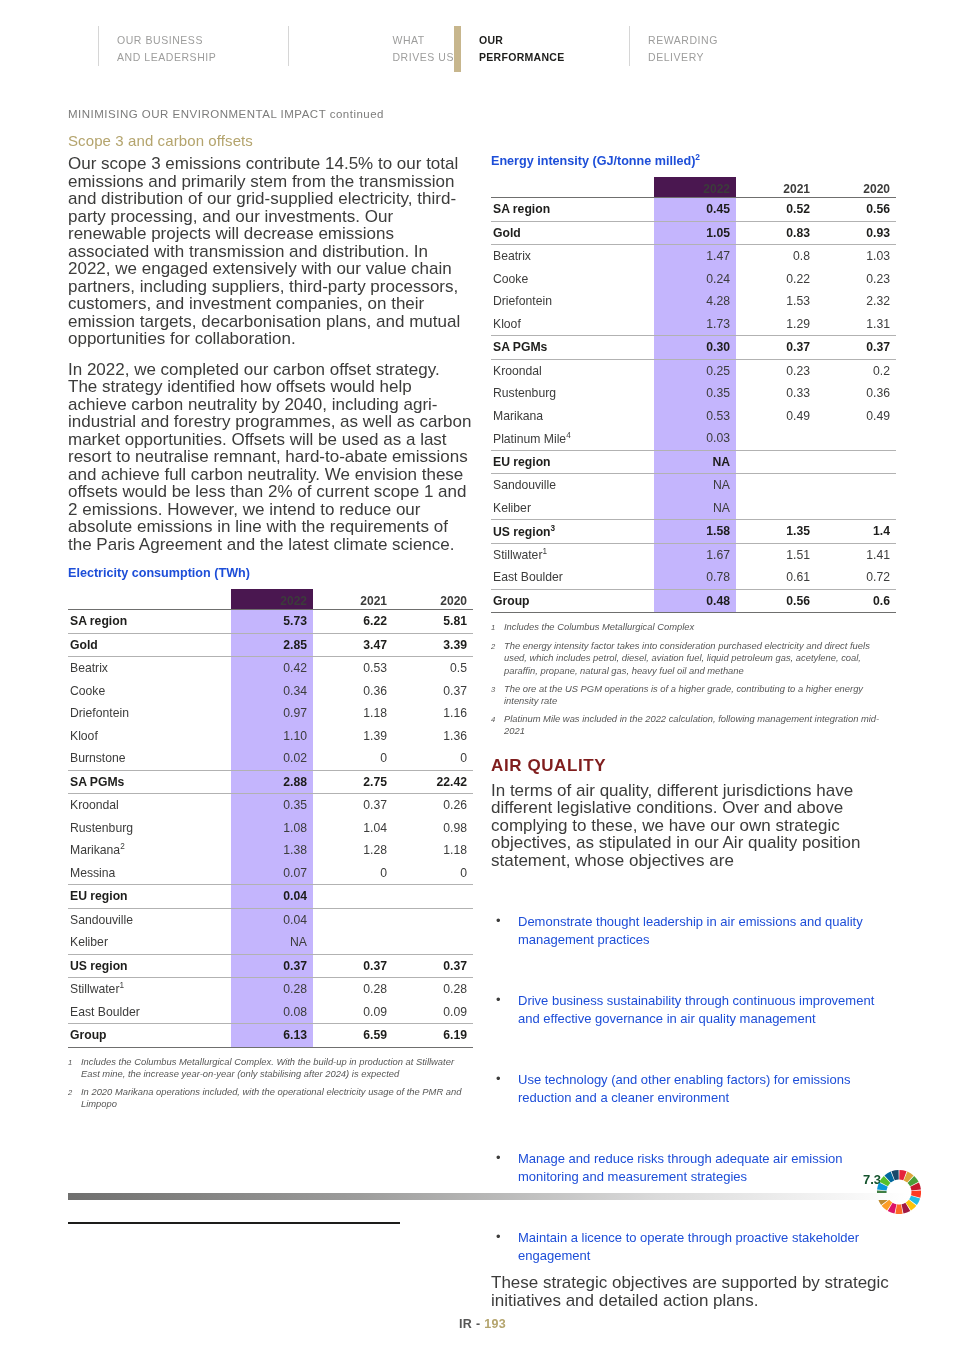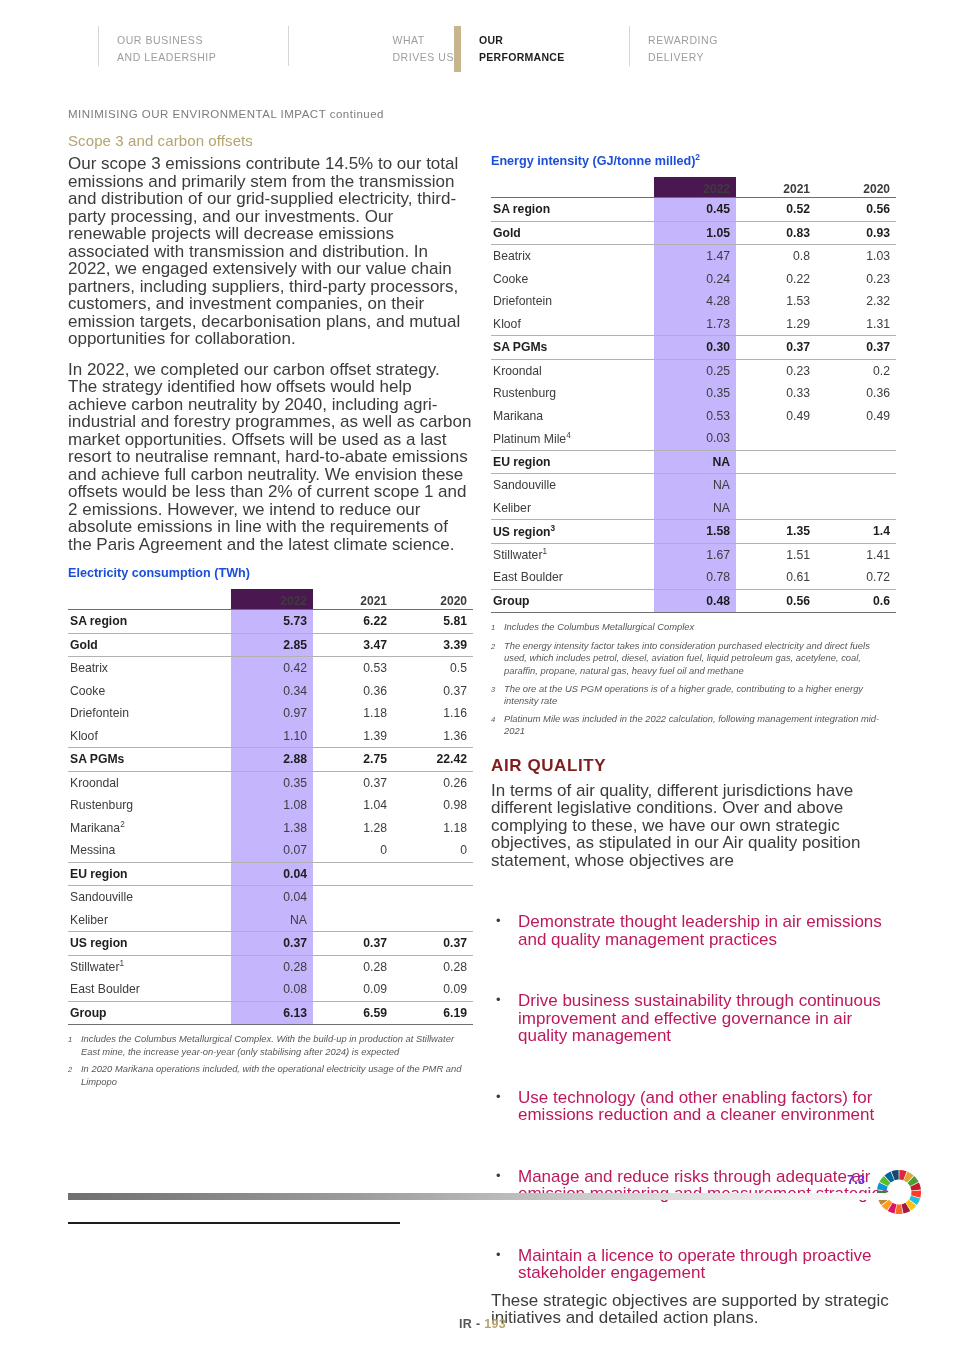--- a/index.html
+++ b/index.html
@@ -101,26 +101,26 @@
     line-height: 17.5px;
     margin: 0 0 13px 0;
     color: #3c3c3b;
   }
   ul.bullets {
     margin: 4px 0 10px 0;
     padding: 0;
     list-style: none;
   }
   ul.bullets li {
-    font-size: 17px;
+    font-size: 13px;
     line-height: 17.5px;
     margin-bottom: 10px;
     padding-left: 27px;
     position: relative;
-    color: #be185d;
+    color: #1d4ed8;
     margin-top: 44px;
   }
   ul.bullets li:before {
     content: "\2022";
     position: absolute;
     left: 5px; top: -1px;
     font-size: 13px;
     color: #3c3c3b;
   }
 
@@ -197,24 +197,24 @@
     flex: 0 0 13px;
     font-size: 7.6px;
     padding-top: 1px;
     text-align: left;
   }
   .fn-txt { flex: 1; }
 
   
   .chapter-num {
     position: absolute;
-    right: 100px; top: 1172px;
+    right: 84px; top: 1172px;
     font-size: 13px;
     font-weight: bold;
-    color: #6d28d9;
+    color: #14532d;
   }
   .sdg-wheel {
     position: absolute;
     right: 42px; top: 1168px;
     width: 48px; height: 48px;
   }
   .grad-bar {
     position: absolute;
     left: 68px; top: 1193px;
     width: 840px; height: 7px;
@@ -316,20 +316,26 @@
           <td class="hl">0.97</td>
           <td class="plain">1.18</td>
           <td class="plain">1.16</td>
         </tr>
         <tr class="">
           <td class="nm">Kloof</td>
           <td class="hl">1.10</td>
           <td class="plain">1.39</td>
           <td class="plain">1.36</td>
         </tr>
+        <tr class="">
+          <td class="nm">Burnstone</td>
+          <td class="hl">0.02</td>
+          <td class="plain">0</td>
+          <td class="plain">0</td>
+        </tr>
         <tr class="rule-thin bold-row">
           <td class="nm">SA PGMs</td>
           <td class="hl">2.88</td>
           <td class="plain">2.75</td>
           <td class="plain">22.42</td>
         </tr>
         <tr class="rule-thin">
           <td class="nm">Kroondal</td>
           <td class="hl">0.35</td>
           <td class="plain">0.37</td>

